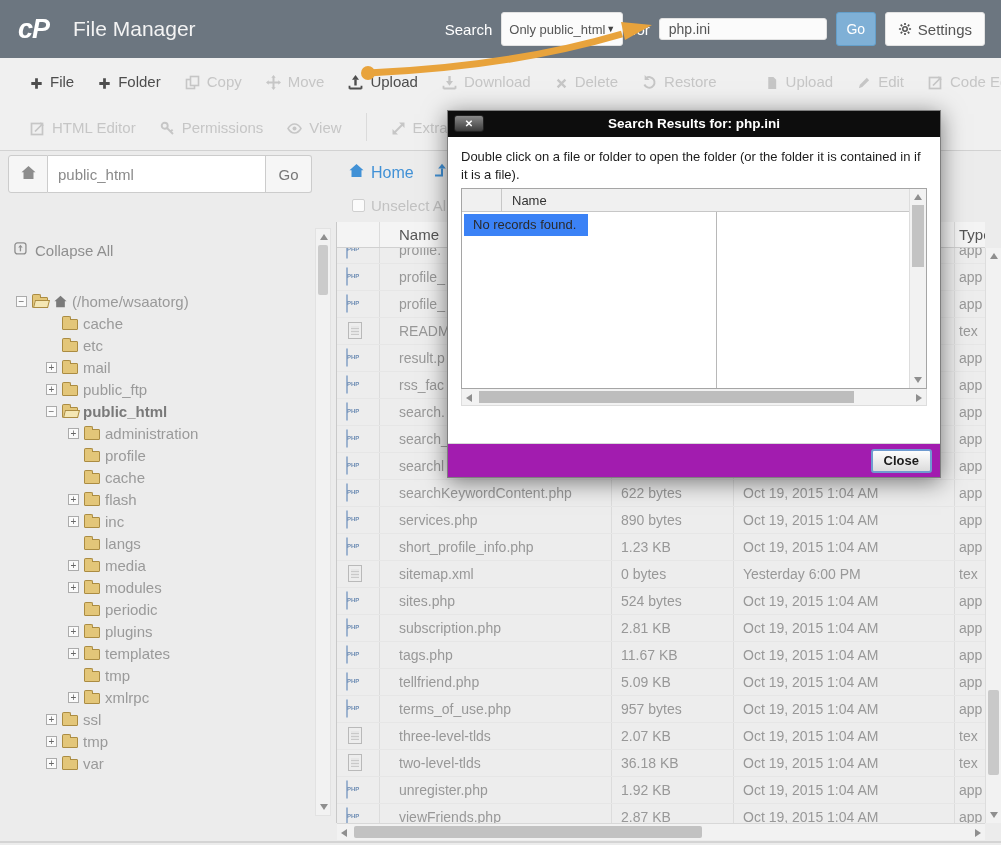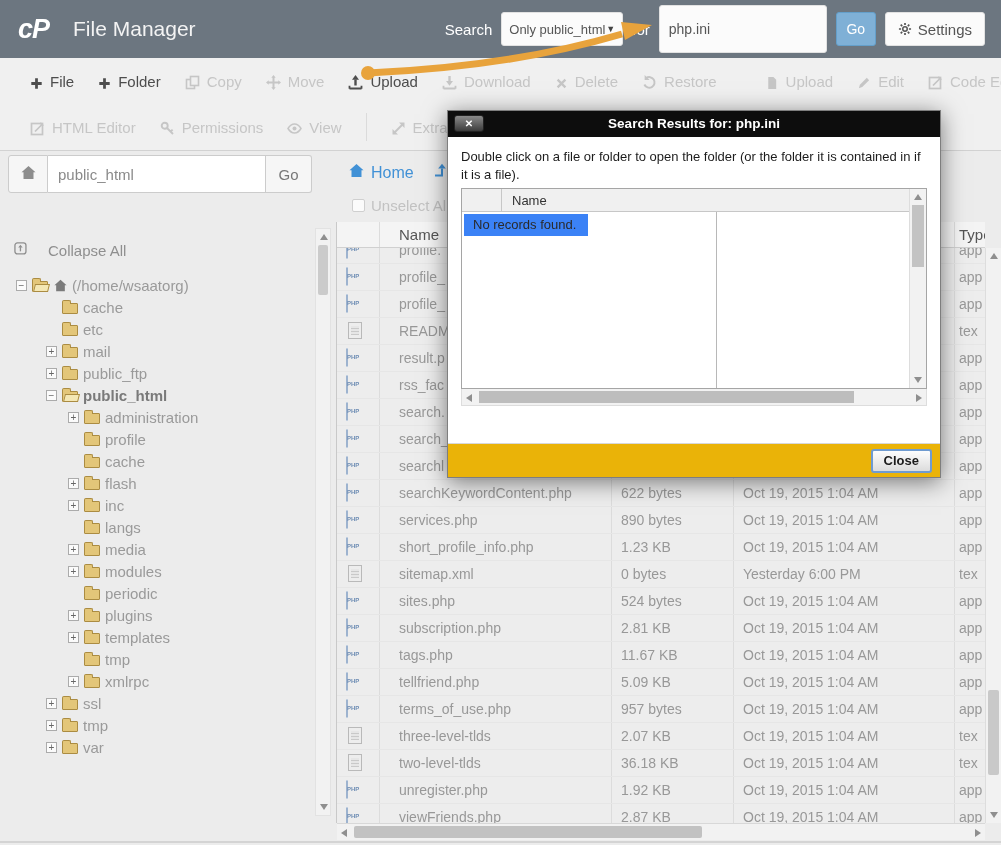--- a/index.html
+++ b/index.html
@@ -7,21 +7,21 @@
   body { position:relative; font-family:"Liberation Sans",sans-serif; background:#ececec; overflow:hidden; }
 
   
   .header { position:absolute; left:0; top:0; width:1001px; height:58px; background:#6c7680; display:flex; align-items:center; z-index:5; }
   .logo { font-style:italic; font-weight:bold; font-size:27px; color:#fff; margin-left:18px; letter-spacing:-1px; }
   .apptitle { font-size:21px; color:#f3f3f3; margin-left:24px; font-weight:normal; }
   .hright { margin-left:auto; margin-right:16px; display:flex; align-items:center; gap:9px; }
   .hlabel { color:#fff; font-size:15px; }
   .hsel { width:122px; height:34px; background:#fbfbfb; border:1px solid #e2e2e2; border-radius:3px; color:#555; font-size:13px; display:flex; align-items:center; justify-content:space-between; padding:0 7px; }
   .hsel .caret { font-size:9px; color:#444; }
-  .hinput { width:168px; height:48px; background:#fbfbfb; border:1px solid #e2e2e2; border-radius:3px; color:#555; font-size:14px; padding:0 9px; font-family:"Liberation Sans",sans-serif; }
+  .hinput { width:168px; height:22px; background:#fbfbfb; border:1px solid #e2e2e2; border-radius:3px; color:#555; font-size:14px; padding:0 9px; font-family:"Liberation Sans",sans-serif; }
   .gobtn { width:40px; height:34px; background:#7fb0d6; border:1px solid #649fca; border-radius:3px; color:#fff; font-size:14px; display:flex; align-items:center; justify-content:center; }
   .setbtn { height:34px; padding:0 12px; background:#fbfbfb; border:1px solid #e2e2e2; border-radius:3px; color:#555; font-size:15px; display:flex; align-items:center; gap:6px; }
 
   
   .toolbar { position:absolute; left:0; top:58px; width:1001px; height:93px; background:#f0f0f0; border-bottom:1px solid #d2d2d2; overflow:hidden; z-index:4; }
   .trow { height:46px; display:flex; align-items:center; padding-left:30px; gap:24px; white-space:nowrap; }
   .titem { display:flex; align-items:flex-end; gap:7px; font-size:15px; color:#4d4d4d; cursor:pointer; }
   .titem.dis { color:#c6c6c6; }
   .ticon { display:flex; align-items:center; }
   .tsep { width:1px; height:28px; background:#dbdbdb; align-self:center; }
@@ -34,21 +34,21 @@
   .pinput { width:218px; background:#fff; border:1px solid #ccc; border-left:none; color:#8a8a8a; font-size:15px; padding:0 10px; font-family:"Liberation Sans",sans-serif; }
   .pgo { width:46px; background:#f6f6f6; border:1px solid #ccc; border-left:none; border-radius:0 3px 3px 0; color:#777; font-size:15px; display:flex; align-items:center; justify-content:center; }
   .homelink { position:absolute; left:349px; top:12px; display:flex; align-items:center; gap:7px; color:#4191d6; font-size:16px; cursor:pointer; }
   .uplevel { position:absolute; left:433px; top:12px; color:#4191d6; }
   .unselect { position:absolute; left:352px; top:46px; display:flex; align-items:center; gap:6px; color:#c2c2c2; font-size:15px; }
   .cbox { width:13px; height:13px; border:1px solid #cfcfcf; background:#fbfbfb; border-radius:2px; }
 
   
   .sidebar { position:absolute; left:0; top:222px; width:336px; height:620px; overflow:hidden; }
   .treewrap { padding:16px 0 0 14px; }
-  .collapseall { display:flex; align-items:center; gap:20px; height:24px; color:#8f8f8f; font-size:15px; margin-bottom:12px; cursor:pointer; }
+  .collapseall { display:flex; align-items:center; gap:7px; height:24px; color:#8f8f8f; font-size:15px; margin-bottom:28px; cursor:pointer; }
   .tl { height:22px; display:flex; align-items:center; gap:5px; font-size:15px; color:#9a9a9a; cursor:pointer; white-space:nowrap; }
   .tl.lvl0 { padding-left:2px; } .tl.lvl1 { padding-left:32px; } .tl.lvl2 { padding-left:54px; }
   .tlabel.b { font-weight:bold; color:#7a7a7a; }
   .exp { width:11px; height:11px; border:1px solid #ababab; background:#fbfbfb; color:#666; font-size:10px; line-height:9px; text-align:center; flex:none; }
   .expsp { width:11px; flex:none; }
   .fold { width:16px; height:11px; background:#e3c679; border:1px solid #ab8c42; border-radius:1px; position:relative; flex:none; margin-top:2px; }
   .fold::before { content:""; position:absolute; top:-4px; left:-1px; width:7px; height:3px; background:#e3c679; border:1px solid #ab8c42; border-bottom:none; border-radius:2px 2px 0 0; }
   .fold.open::after { content:""; position:absolute; left:1px; right:-2px; top:2px; bottom:-1px; background:#f4e7b4; border:1px solid #ab8c42; transform:skewX(-14deg); }
   .thome { color:#7b7b7b; display:flex; margin-left:1px; }
 
@@ -99,21 +99,21 @@
   .mboxhead { height:23px; background:#f0f0f0; border-bottom:1px solid #c7c7c7; position:relative; }
   .mboxhead .col0 { position:absolute; left:0; top:0; bottom:0; width:40px; border-right:1px solid #c7c7c7; }
   .mboxhead .nm { position:absolute; left:50px; top:4px; font-size:13px; color:#333; }
   .mvline { position:absolute; left:254px; top:23px; bottom:0; width:1px; background:#b8b8b8; }
   .nrf { position:absolute; left:2px; top:25px; background:#3b82f6; color:#2a2a2a; font-size:13px; padding:3px 12px 4px 9px; }
   .mvscroll { position:absolute; right:0; top:0; bottom:0; width:17px; background:#f2f2f2; border-left:1px solid #ddd; }
   .mvscroll .thumb { position:absolute; left:2px; right:2px; top:16px; height:62px; background:#c3c3c3; }
   .mhscroll { position:relative; height:17px; background:#f2f2f2; border:1px solid #ddd; border-top:none; }
   .mhscroll .thumb { position:absolute; top:2px; bottom:2px; left:17px; right:72px; background:#bdbdbd; }
   .mnote { margin-top:13px; font-size:13px; color:#1c1c1c; }
-  .mfooter { position:absolute; left:0; right:0; bottom:0; height:34px; background:#eab308; border-top:1px solid #d8d8d8; }
+  .mfooter { position:absolute; left:0; right:0; bottom:0; height:34px; background:#a21caf; border-top:1px solid #d8d8d8; }
   .mclosebtn { position:absolute; right:8px; top:5px; padding:2px 11px 3px; font-size:13px; font-weight:bold; color:#1c1c1c; background:linear-gradient(#fdfdfd,#dcdcdc); border:2px solid #6f9bd0; border-radius:3px; cursor:pointer; font-family:"Liberation Sans",sans-serif; }
 </style>
 </head>
 <body>
 
 <div class="header">
   <span class="logo">cP</span>
   <span class="apptitle">File Manager</span>
   <div class="hright">
     <span class="hlabel">Search</span>

